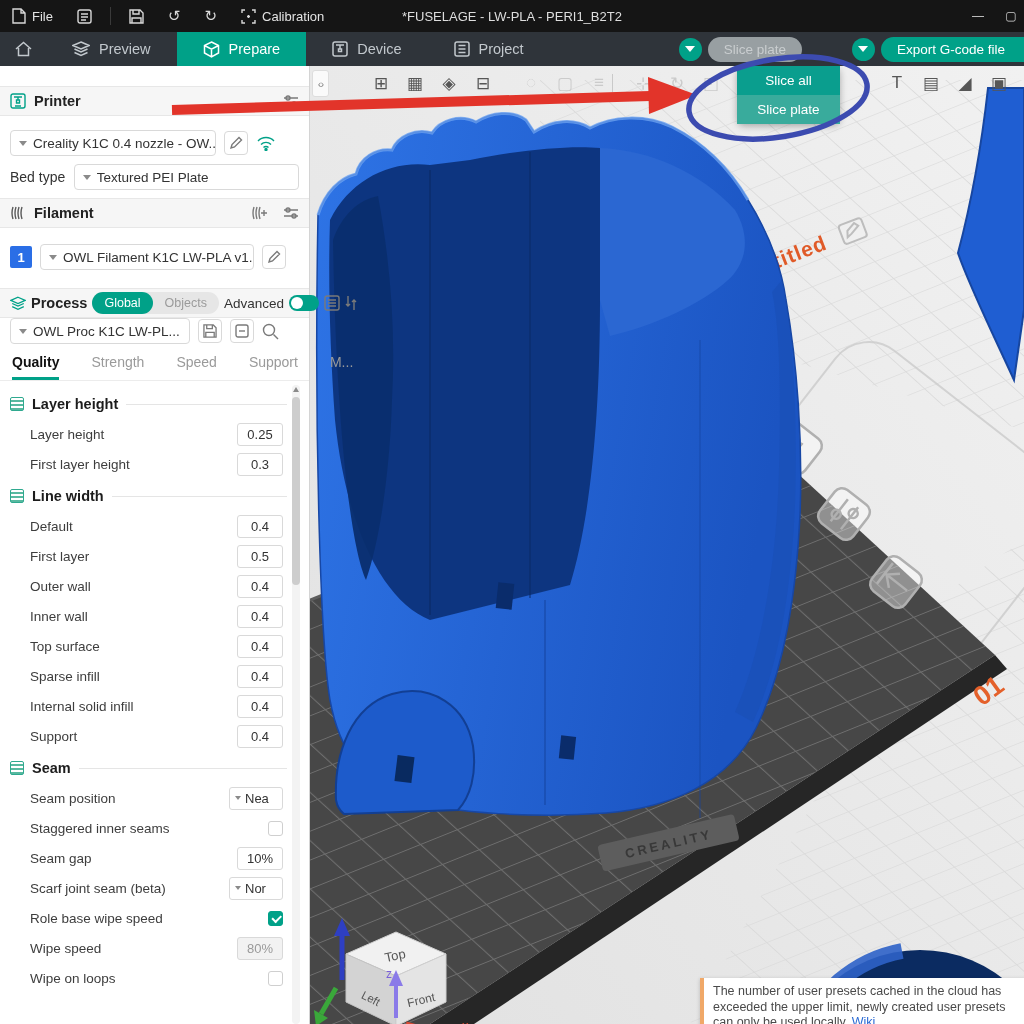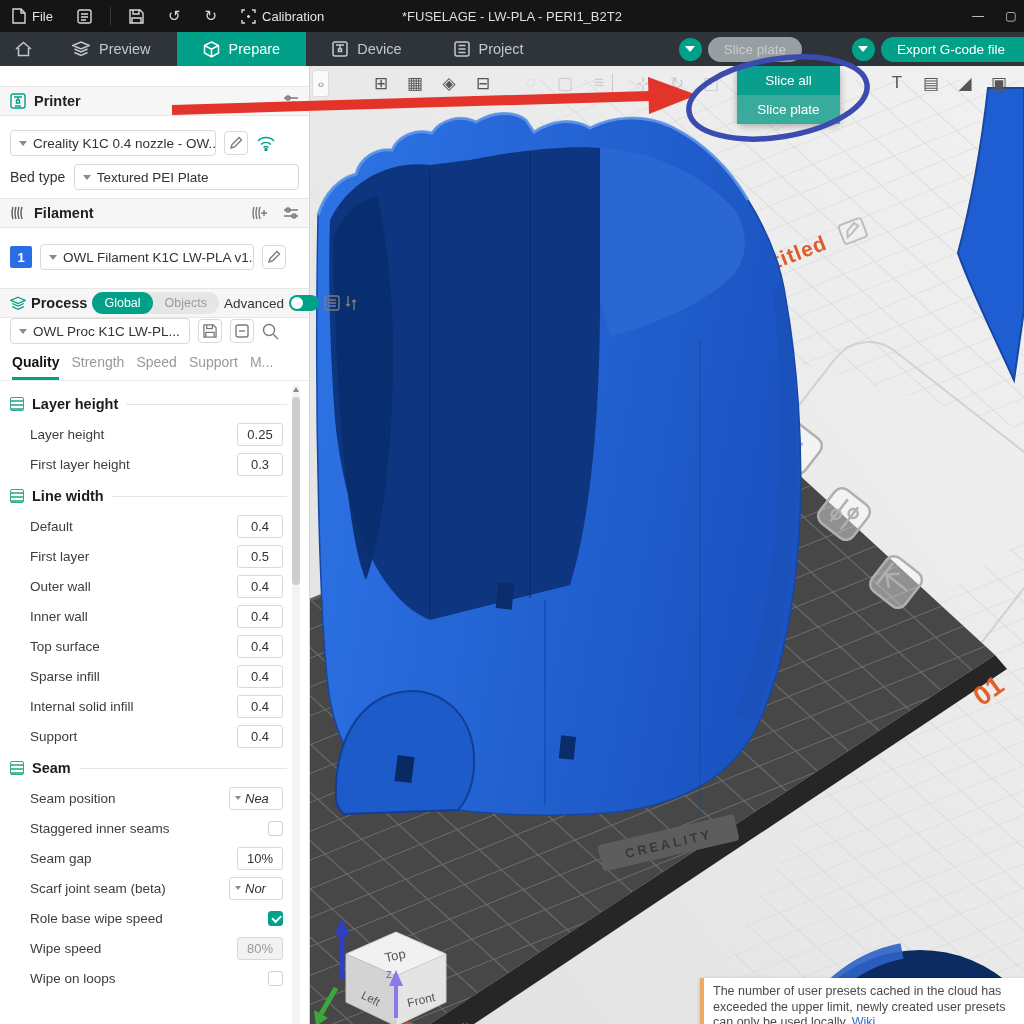--- a/index.html
+++ b/index.html
@@ -52,37 +52,37 @@
   .bare-ic.teal svg { stroke:#00a188; }
   .slot-badge { width:22px; height:22px; background:#2a6ee6; color:#fff; font-size:13px; font-weight:bold;
     display:flex; align-items:center; justify-content:center; border-radius:2px; }
   .scope-pills { display:flex; background:#e6e6e6; border-radius:12px; }
   .scope { height:22px; border-radius:12px; padding:0 12px; font-size:12.5px; display:flex; align-items:center; }
   .scope.on { background:#00a188; color:#fff; }
   .scope.off { color:#9b9b9b; }
   .adv-label { font-size:13.5px; color:#333; }
   .toggle { width:30px; height:16px; border-radius:9px; background:#00a188; position:relative; flex:0 0 auto; }
   .toggle i { position:absolute; left:2px; top:2px; width:12px; height:12px; border-radius:50%; background:#fff; }
-  #process-tabs { display:flex; gap:12px; padding:10px 12px 0 12px; border-bottom:1px solid #ececec; }
+  #process-tabs { display:flex; gap:32px; padding:10px 12px 0 12px; border-bottom:1px solid #ececec; }
   .ptab { font-size:14px; color:#9a9a9a; padding-bottom:7px; }
   .ptab.active { color:#111; font-weight:bold; border-bottom:3px solid #00a188; }
 
   #settings-list { position:relative; flex:1; overflow:hidden; padding:6px 0 0 0; }
   .sec-header { height:30px; display:flex; align-items:center; gap:8px; padding:0 22px 0 10px; margin-top:2px; }
   .sec-ic { width:14px; height:14px; border:1px solid #2fa98f; border-radius:2px; flex:0 0 auto;
     background:repeating-linear-gradient(180deg,#ffffff 0 2px,#58b9a0 2px 4px); }
   .sec-title { font-size:14.5px; font-weight:bold; color:#1c1c1c; white-space:nowrap; }
   .sec-rule { flex:1; border-top:1px solid #e5e5e5; }
   .set-row { height:30px; display:flex; align-items:center; padding:0 26px 0 30px; }
   .set-label { flex:1; font-size:13.5px; color:#3d3d3d; white-space:nowrap; overflow:hidden; }
   .set-input { width:46px; height:23px; border:1px solid #d9d9d9; border-radius:3px; background:#fff;
     font-size:13px; color:#333; display:flex; align-items:center; justify-content:center; }
   .set-input.disabled { background:#f2f2f2; color:#9a9a9a; }
   .set-select { width:54px; height:23px; border:1px solid #d9d9d9; border-radius:3px; background:#fff;
-    display:flex; align-items:center; gap:4px; padding:0 5px; font-size:13px; color:#333; overflow:hidden;font-style:italic; }
+    display:flex; align-items:center; gap:4px; padding:0 5px; font-size:13px; color:#333; overflow:hidden; }
   .set-select .caret { border-left-width:3.5px; border-right-width:3.5px; border-top-width:4.5px; }
   .set-check { width:15px; height:15px; border:1px solid #cfcfcf; border-radius:3px; background:#fff; position:relative; }
   .set-check.checked { background:#00a188; border-color:#00a188; }
   .set-check.checked::after { content:""; position:absolute; left:3px; top:3.5px; width:7px; height:3.5px;
     border-left:2px solid #fff; border-bottom:2px solid #fff; transform:rotate(-45deg); }
   #sb-track { position:absolute; right:9px; top:4px; bottom:0; width:8px; background:#f3f3f3; border-radius:4px; }
   #sb-up { position:absolute; right:9px; top:6px; width:8px; height:8px; display:flex; justify-content:center; }
   #sb-up i { width:0; height:0; border-left:3.5px solid transparent; border-right:3.5px solid transparent;
     border-bottom:5px solid #8a8a8a; }
   #sb-thumb { position:absolute; right:9px; top:16px; width:8px; height:188px; background:#cdcdcd; border-radius:4px; }

